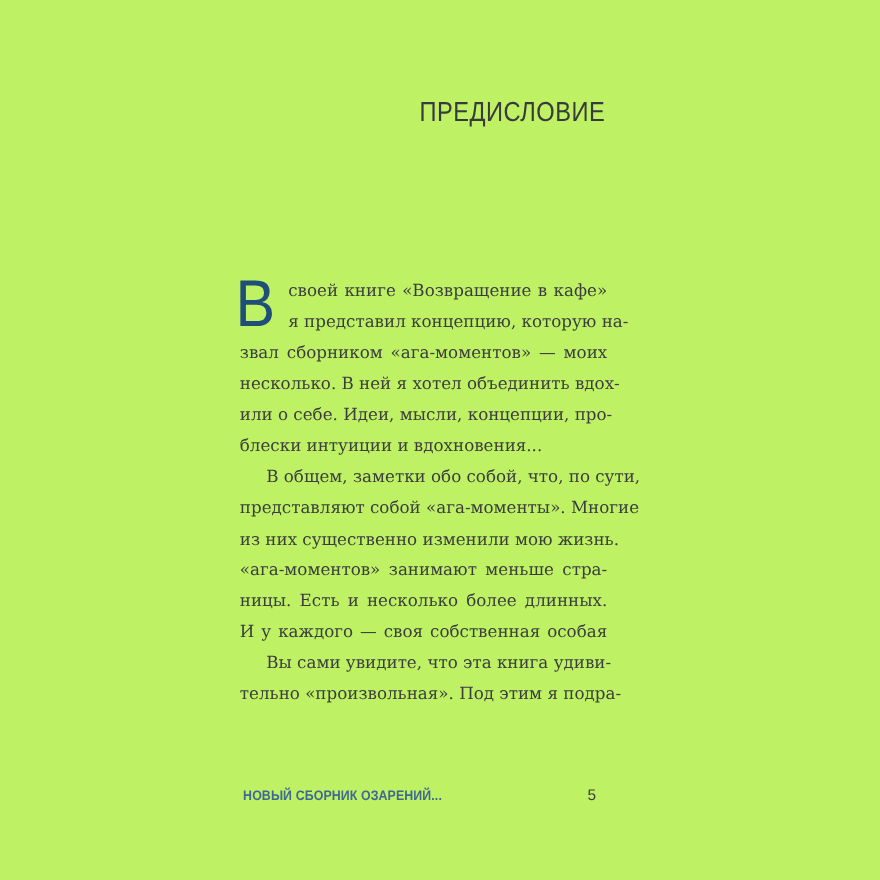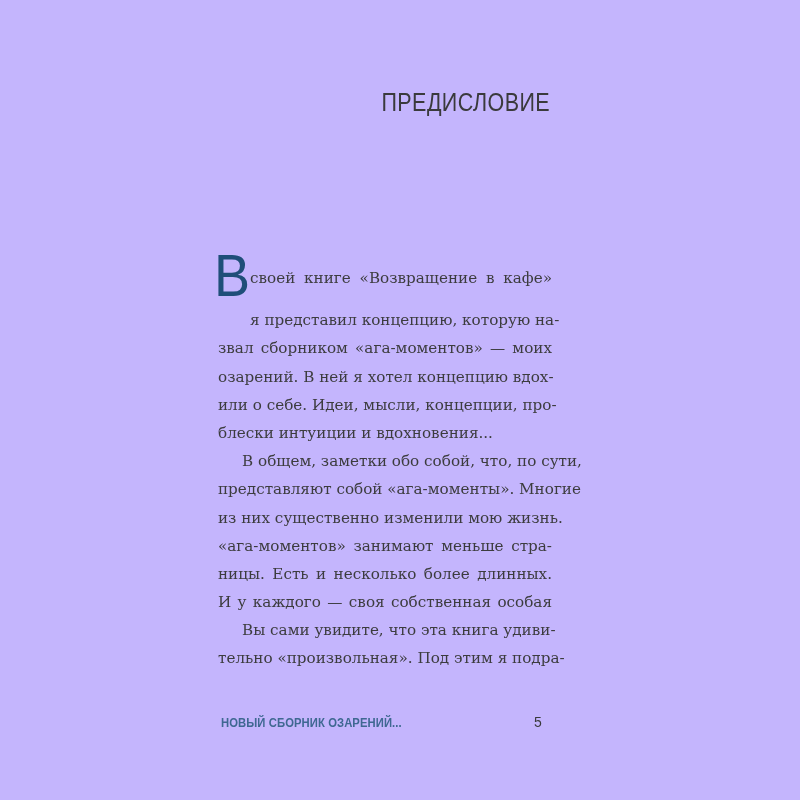--- a/index.html
+++ b/index.html
@@ -10,21 +10,21 @@
     body {
       width: 800px;
       height: 800px;
       position: relative;
       overflow: hidden;
     }
     .page {
       position: absolute;
       left: 0; top: 0;
       width: 800px; height: 800px;
-      background: #c4b5fd;
+      background: #bef264;
     }
     .chapter-title {
       position: absolute;
       right: 250px;
       top: 88px;
       font-family: "Liberation Sans", sans-serif;
       font-size: 25px;
       letter-spacing: 0.5px;
       color: #3a3a3c;
       font-weight: normal;
@@ -55,22 +55,21 @@
       white-space: nowrap;
       height: 28.2px;
     }
     .line.last {
       text-align-last: left;
     }
     .line.indent {
       padding-left: 24px;
     }
     .line.dc {
-      padding-left: 32px;
-      margin-top: 14px;
+      padding-left: 44px;
     }
     .dropcap {
       position: absolute;
       left: -4px;
       top: -4px;
       font-family: "Liberation Sans", sans-serif;
       font-size: 60px;
       line-height: 60px;
       color: #1f4e79;
       font-weight: normal;
@@ -105,21 +104,21 @@
 
   <h1 class="chapter-title">ПРЕДИСЛОВИЕ</h1>
 
   <div class="body-text">
     <span class="dropcap">В</span>
 
     <p>
       <span class="line dc">своей книге «Возвращение в кафе»</span>
       <span class="line dc">я представил концепцию, которую на-</span>
       <span class="line">звал сборником «ага-моментов» — моих</span>
-      <span class="line">озарений. В ней я хотел концепцию вдох-</span>
+      <span class="line">несколько. В ней я хотел объединить вдох-</span>
       <span class="line">или о себе. Идеи, мысли, концепции, про-</span>
       <span class="line last">блески интуиции и вдохновения...</span>
     </p>
 
     <p>
       <span class="line indent">В общем, заметки обо собой, что, по сути,</span>
       <span class="line">представляют собой «ага-моменты». Многие</span>
       <span class="line last">из них существенно изменили мою жизнь.</span>
     </p>
 

